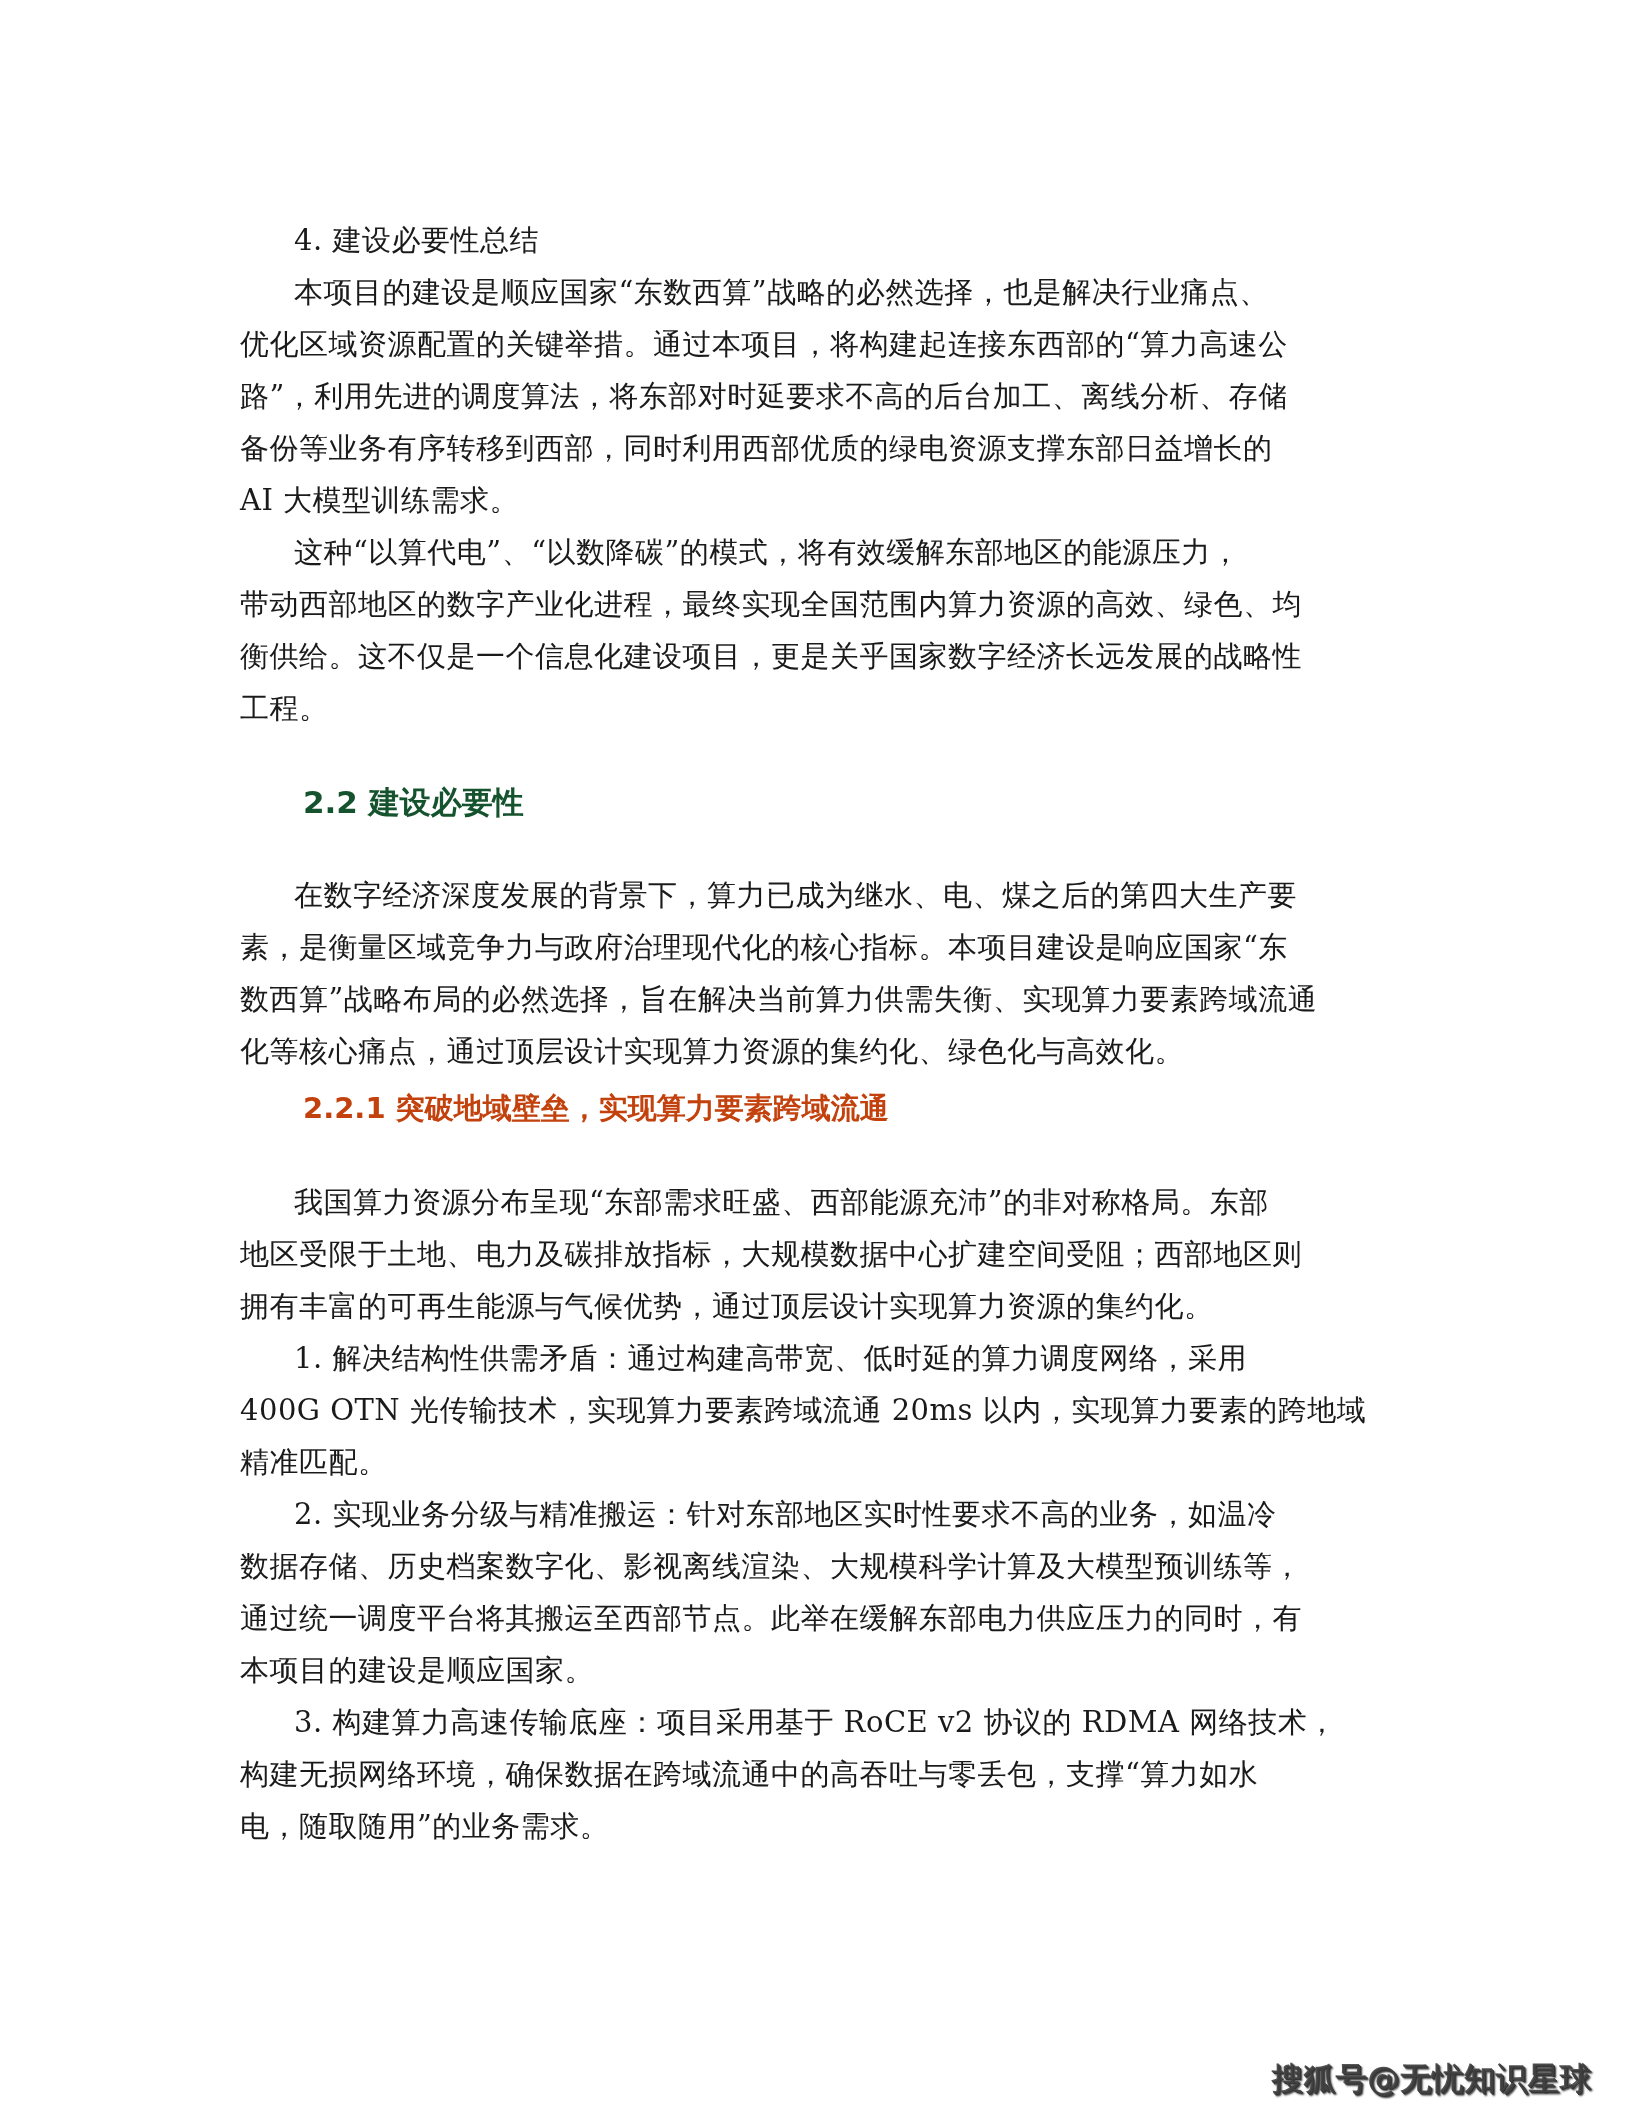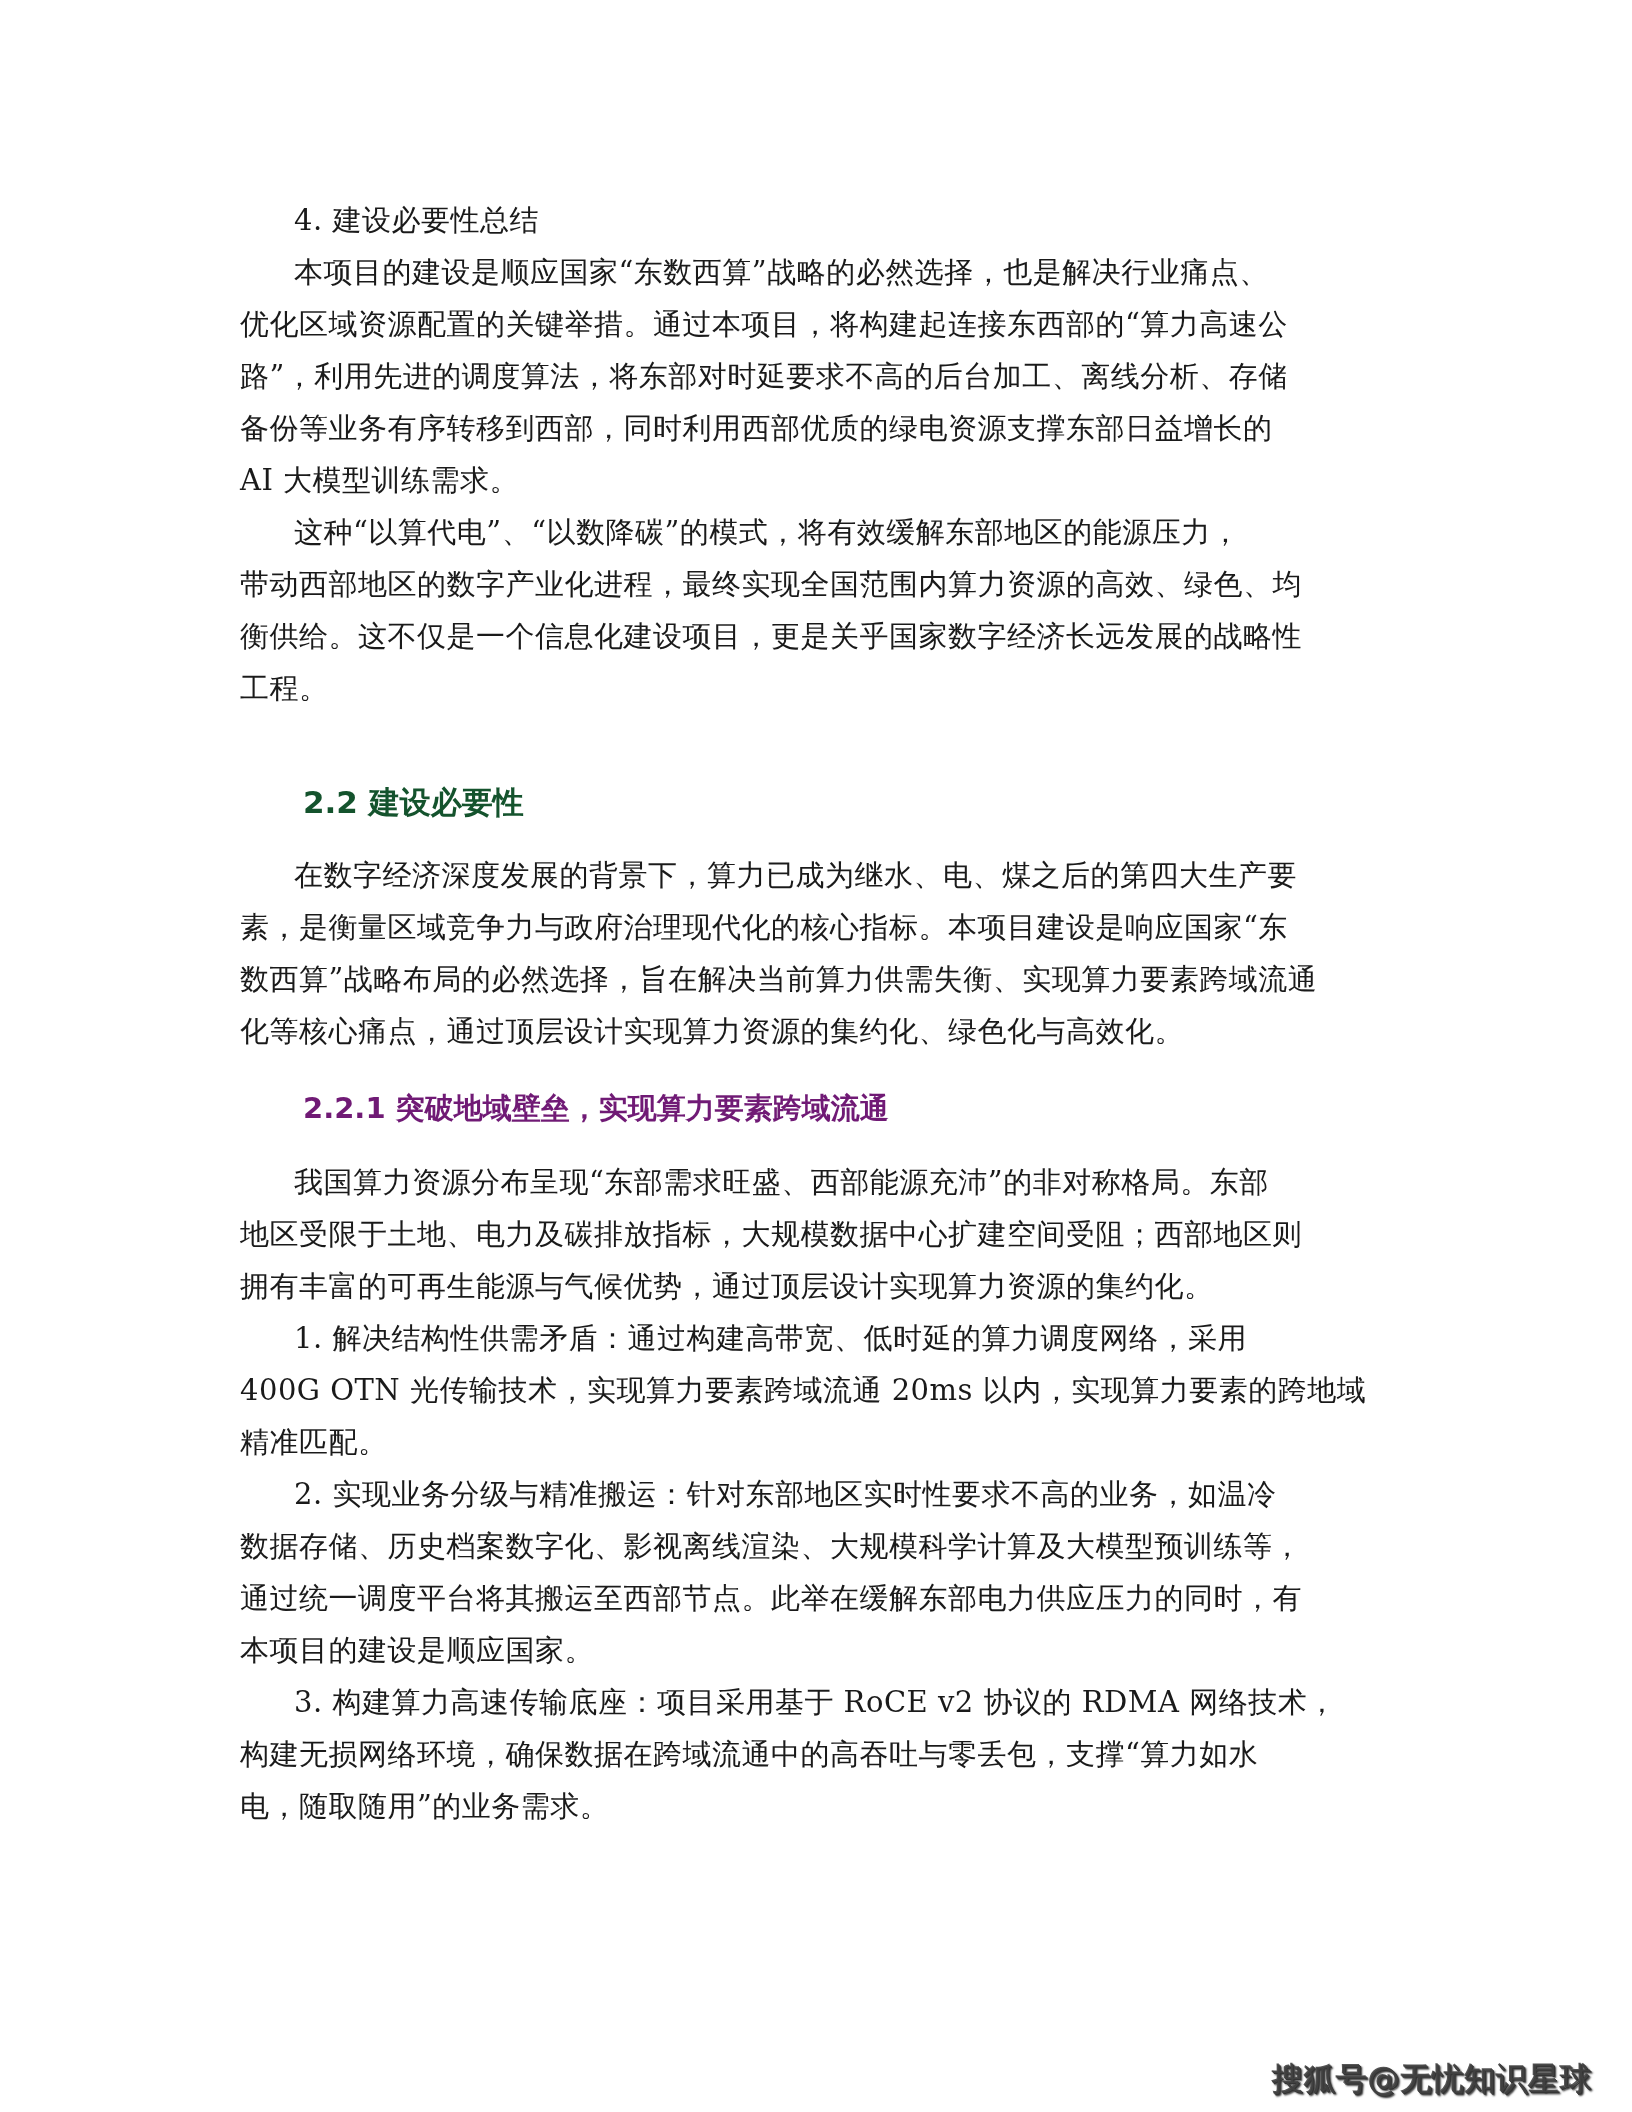--- a/index.html
+++ b/index.html
@@ -23,41 +23,42 @@
     height: 2112px;
   }
   .line {
     position: absolute;
     left: 240px;
     width: 1150px;
     font-size: 29px;
     line-height: 40px;
     white-space: nowrap;
     letter-spacing: 0.5px;
+    margin-top: 20px;
   }
   .indent { left: 294px; }
   .h2 {
     position: absolute;
     left: 303px;
     font-family: "DejaVu Sans", "Liberation Sans", sans-serif;
     font-weight: bold;
     font-size: 31px;
     line-height: 44px;
     white-space: nowrap;
     color: #14532d;
   }
   .h3 {
     position: absolute;
     left: 303px;
     font-family: "DejaVu Sans", "Liberation Sans", sans-serif;
     font-weight: bold;
     font-size: 29px;
     line-height: 40px;
     white-space: nowrap;
-    color: #701a75;
+    color: #c2410c;
   }
   .watermark {
     position: absolute;
     right: 40px;
     top: 2058px;
     font-family: "DejaVu Sans", "Liberation Sans", sans-serif;
     font-size: 32px;
     color: #404040;
     text-shadow: 1px 1px 0 #333, -1px -1px 0 #555, 2px 2px 2px #222;
     white-space: nowrap;

